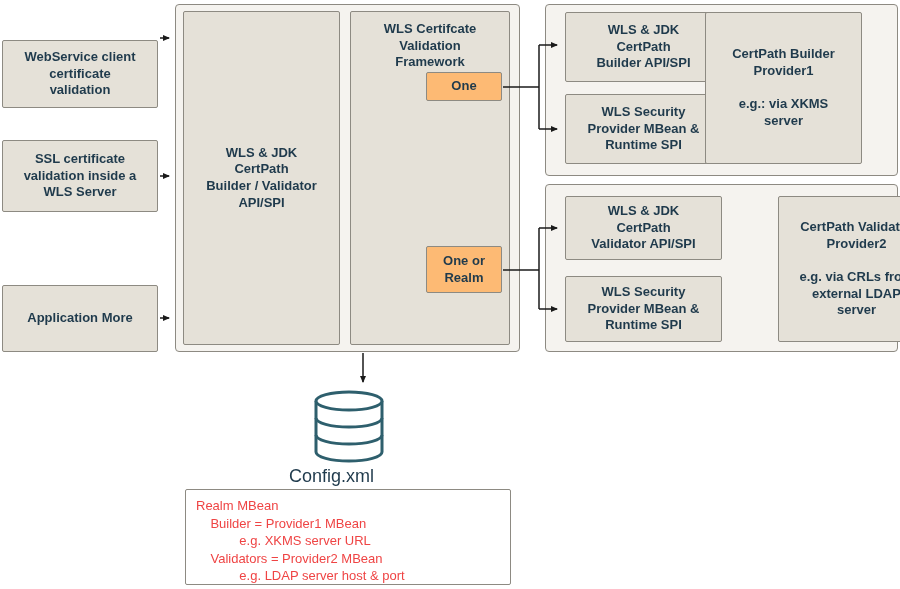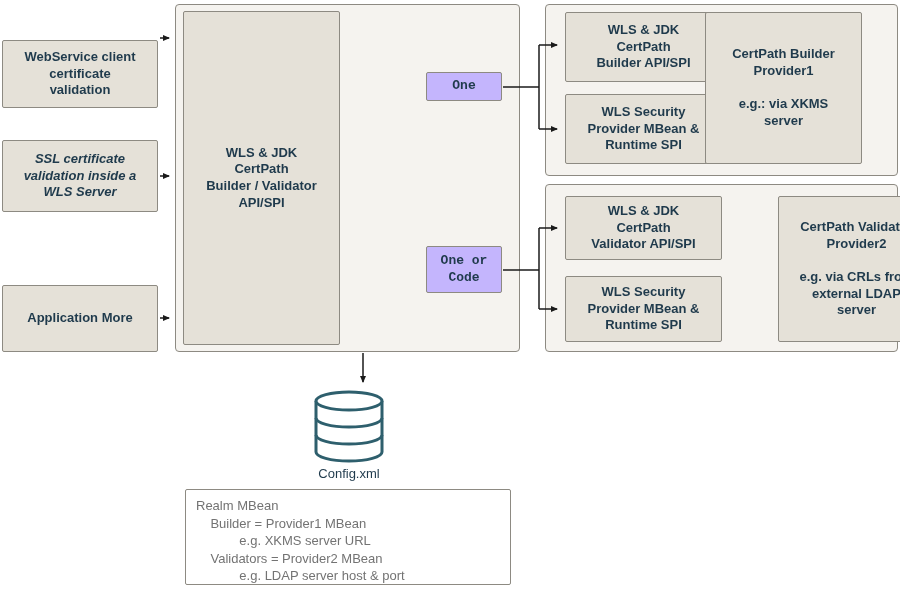--- a/index.html
+++ b/index.html
@@ -5,49 +5,54 @@
   * { margin:0; padding:0; box-sizing:border-box; }
   body { font-family:"Liberation Sans", sans-serif; background:#ffffff; }
   .canvas { position:relative; width:900px; height:589px; background:#ffffff; overflow:hidden; color:#1f3a4c; }
   .box {
     position:absolute; background:#e5e1d8; border:1px solid #8d8a82; border-radius:2px;
     display:flex; align-items:center; justify-content:center; text-align:center;
     font-weight:bold; font-size:13px; line-height:1.28; white-space:pre-line; color:#1f3a4c;
   }
   .box.top-align { align-items:flex-start; padding-top:9px; }
   .container { position:absolute; background:#f5f3ef; border:1px solid #8d8a82; border-radius:4px; }
-  .white-box { background:#c4b5fd;font-family:Liberation Mono, monospace; }
-  .plain-label { position:absolute; font-size:13px; color:#1f3a4c; text-align:center; }
+  .white-box { background:#fdba74; }
+  .plain-label { position:absolute; font-size:18px; color:#1f3a4c; }
   .realm-box {
     position:absolute; background:#ffffff; border:1px solid #8d8a82; border-radius:2px;
-    font-size:13px; line-height:1.35; color:#737373; padding:7px 10px; white-space:pre;
+    font-size:13px; line-height:1.35; color:#ef4444; padding:7px 10px; white-space:pre;
   }
   svg.overlay { position:absolute; left:0; top:0; pointer-events:none; }
 </style>
 </head>
 <body>
 
 <div class="canvas">
 
   <div class="box" style="left:2px; top:4px; width:156px; height:68px;margin-top:36px;">WebService client
 certificate
 validation</div>
-  <div class="box" style="left:2px; top:140px; width:156px; height:72px;font-style:italic;">SSL certificate
+  <div class="box" style="left:2px; top:140px; width:156px; height:72px;">SSL certificate
 validation inside a
 WLS Server</div>
   <div class="box" style="left:2px; top:285px; width:156px; height:67px;">Application More</div>
 
   <div class="container" style="left:175px; top:4px; width:345px; height:348px;"></div>
   <div class="box" style="left:183px; top:11px; width:157px; height:334px;">WLS &amp; JDK
 CertPath
 Builder / Validator
 API/SPI</div>
+  <div class="box top-align" style="left:350px; top:11px; width:160px; height:334px;">
+    <span>WLS Certifcate
+Validation
+Framework</span>
+  </div>
   <div class="box white-box" style="left:426px; top:72px; width:76px; height:29px;">One</div>
   <div class="box white-box" style="left:426px; top:246px; width:76px; height:47px;">One or
-Code</div>
+Realm</div>
 
   <div class="container" style="left:545px; top:4px; width:353px; height:172px;"></div>
   <div class="box" style="left:565px; top:12px; width:157px; height:70px;">WLS &amp; JDK
 CertPath
 Builder API/SPI</div>
   <div class="box" style="left:565px; top:94px; width:157px; height:70px;">WLS Security
 Provider MBean &amp;
 Runtime SPI</div>
   <div class="box" style="left:705px; top:12px; width:157px; height:152px;">CertPath Builder
 Provider1

